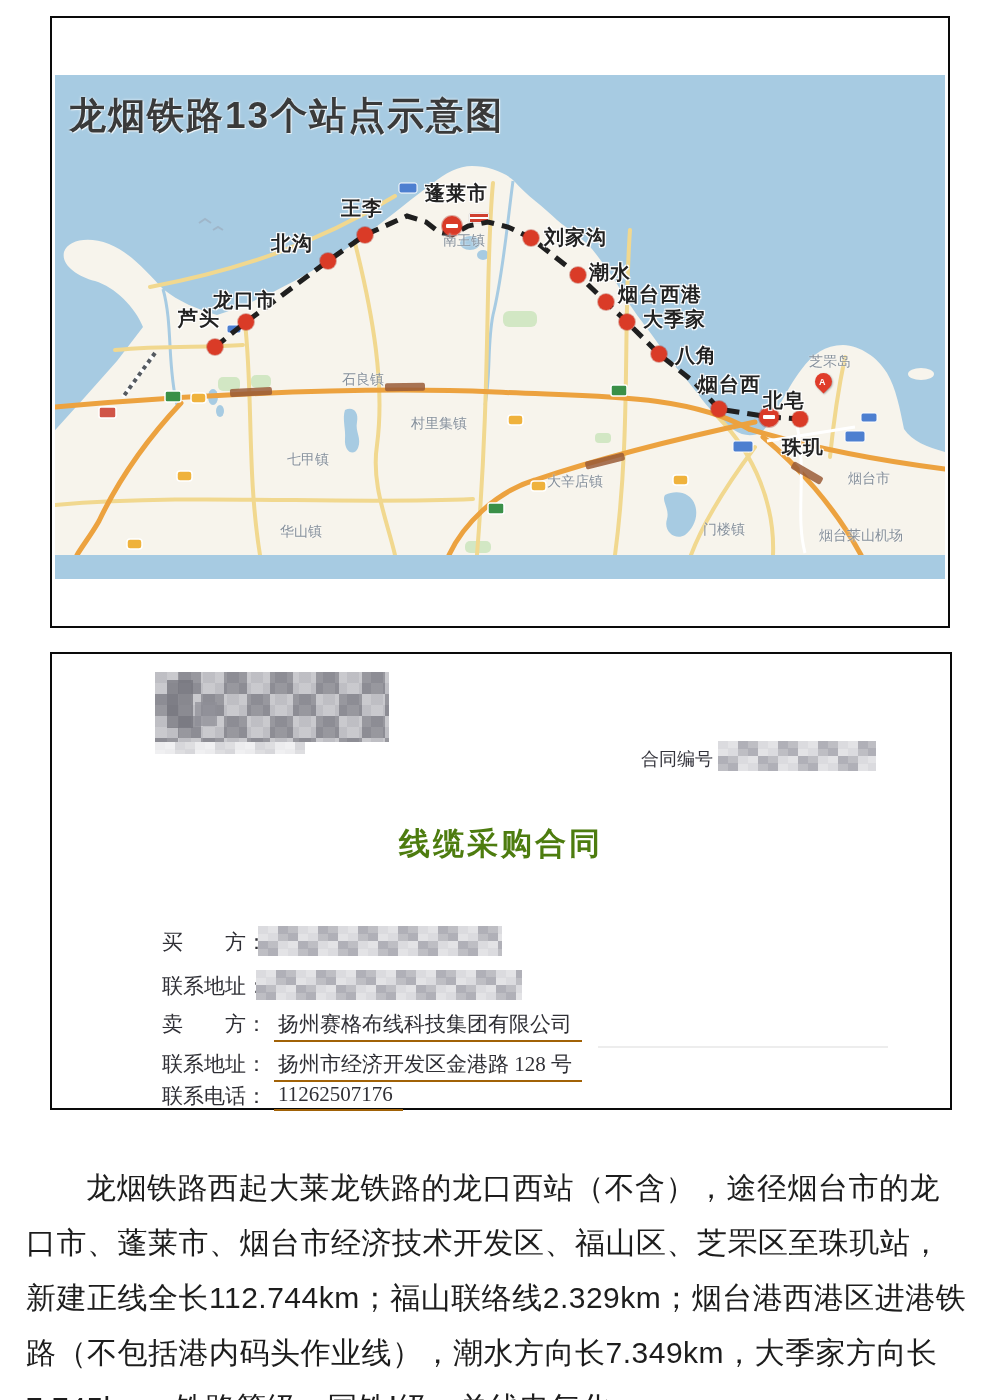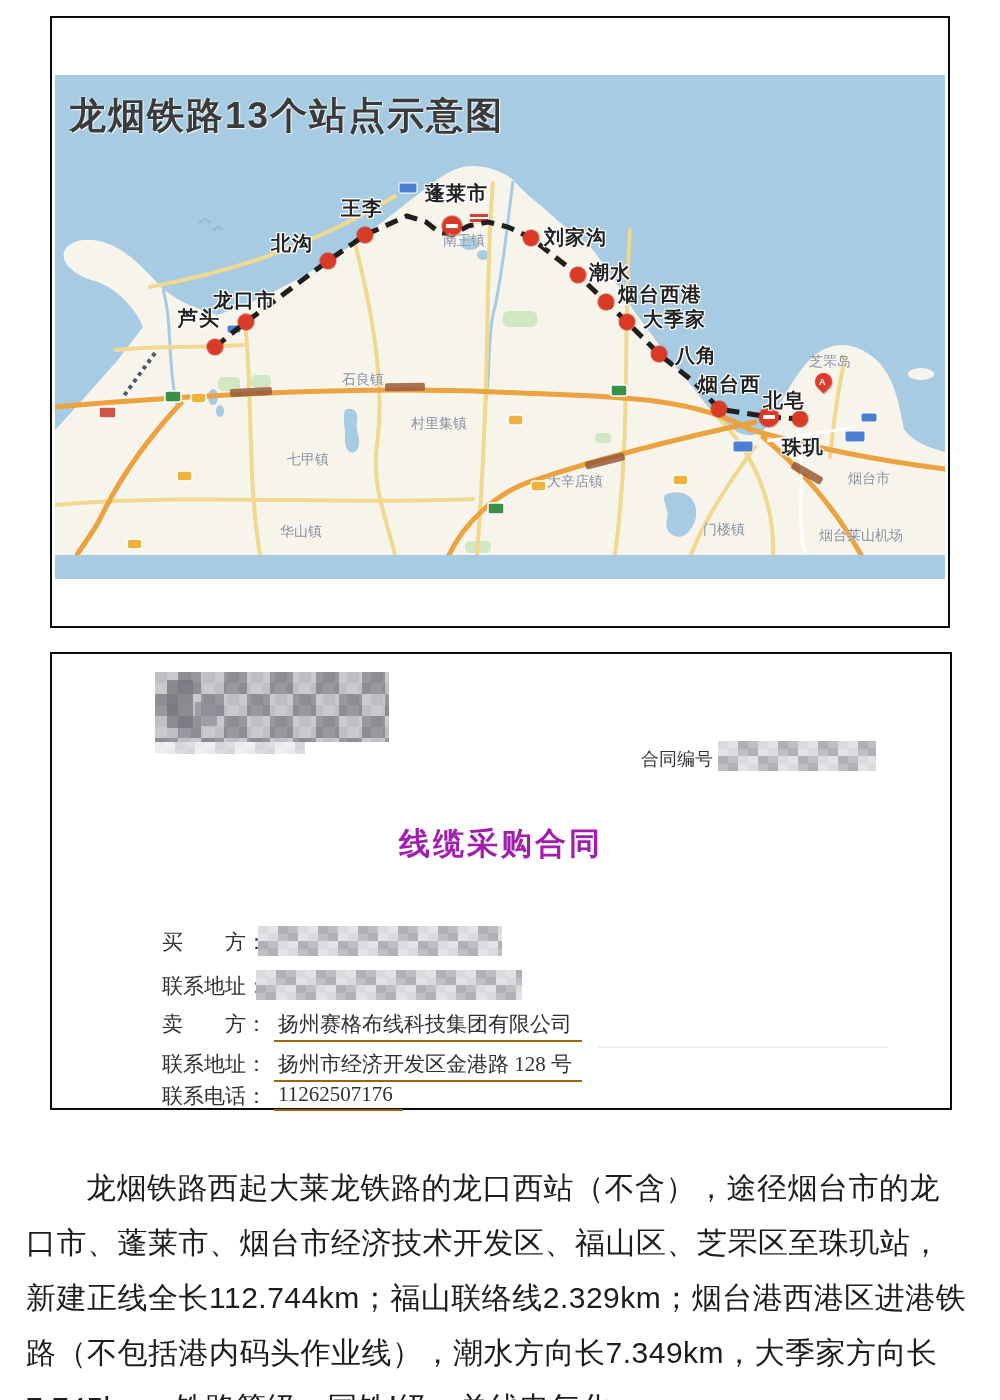--- a/index.html
+++ b/index.html
@@ -55,21 +55,21 @@
     background:
       repeating-conic-gradient(rgba(120,120,130,.25) 0% 25%, rgba(235,235,238,.6) 0% 50%) 0px 0px / 40px 30px,
       repeating-conic-gradient(#d6d6da 0% 25%, #c3c3c9 0% 50%) 0px 0px / 20px 15px;
   }
   .mosaic-cell{position:absolute;}
   .c-number{position:absolute;left:589px;top:93px;font-size:18px;color:#33333b;}
   .c-title{position:absolute;left:0;top:116px;width:100%;text-align:center;
     font-size:38px;font-weight:bold;color:#2c2c34;letter-spacing:3px;
     font-family:"Liberation Sans","DejaVu Sans",sans-serif;}
   .c-subtitle{position:absolute;left:0;top:169px;width:100%;text-align:center;
-    font-size:31px;font-weight:bold;color:#a21caf;letter-spacing:3px;
+    font-size:31px;font-weight:bold;color:#4d7c0f;letter-spacing:3px;
     font-family:"Liberation Sans","DejaVu Sans",sans-serif;}
   .c-row{position:absolute;left:110px;height:32px;font-size:21px;}
   .c-row .lbl{position:absolute;left:0;top:0;white-space:nowrap;}
   .c-row .val{position:absolute;left:112px;top:0;white-space:nowrap;font-weight:normal;
     border-bottom:2px solid #a16207;padding:0 10px 2px 4px;}
   .c-row .redact{position:absolute;left:96px;top:-2px;}
   .scan-line{position:absolute;left:546px;top:392px;width:290px;height:2px;background:#ededed;}
 
   
   #article{

